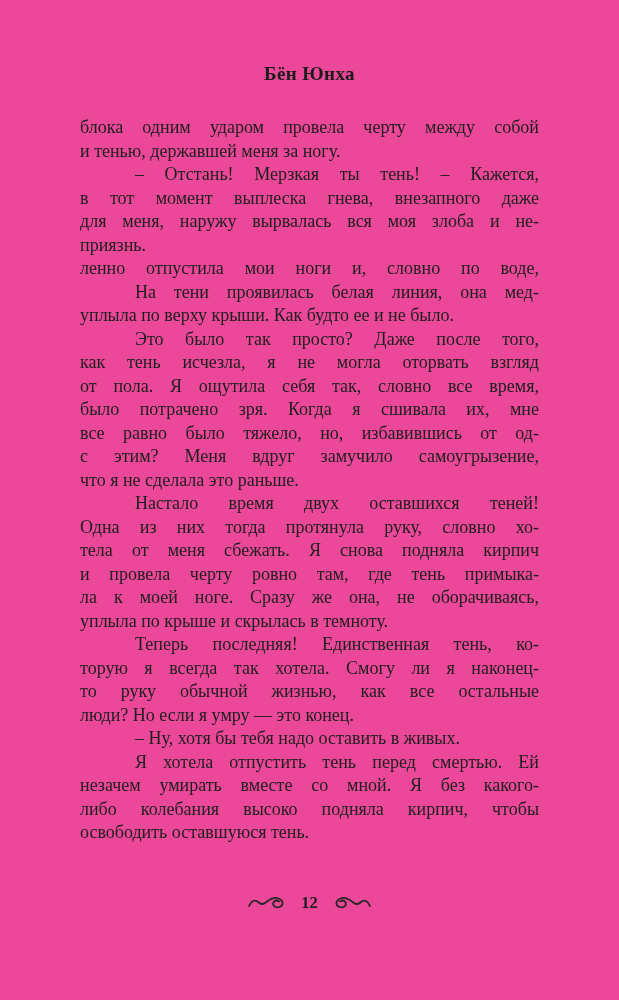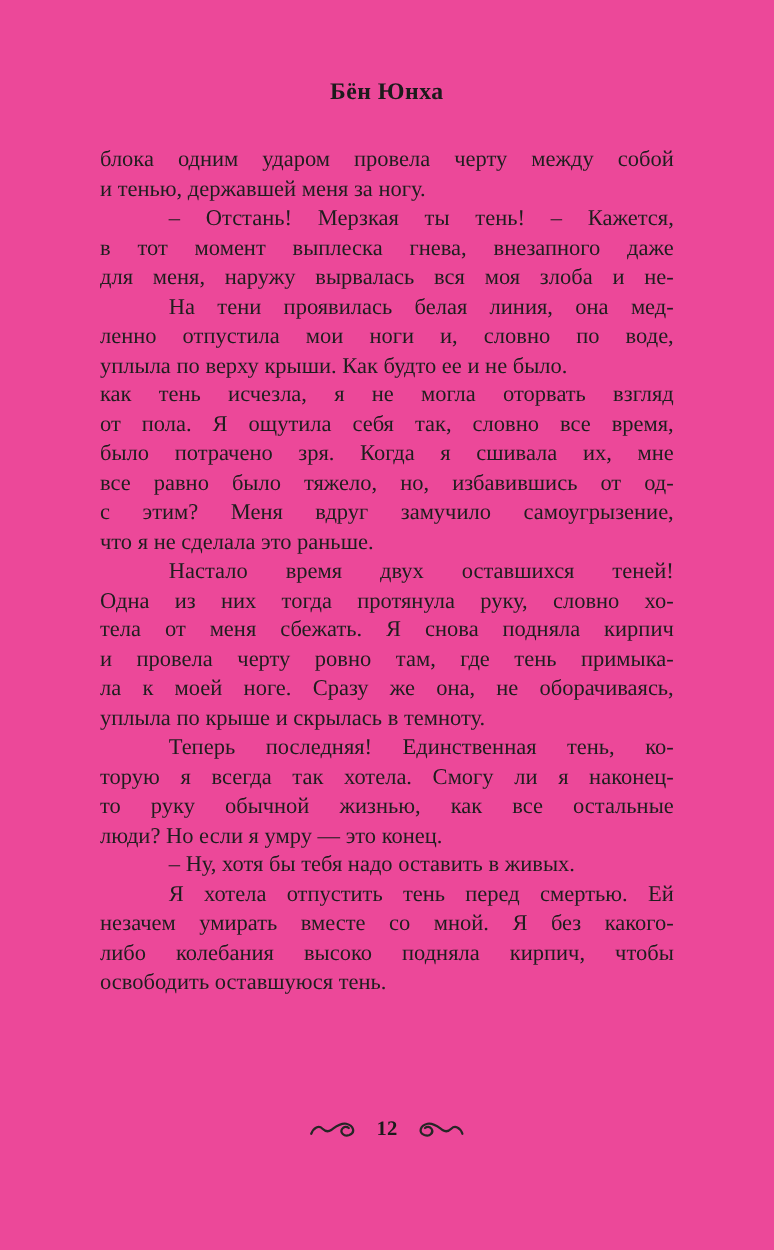--- a/index.html
+++ b/index.html
@@ -46,21 +46,21 @@
   }
   .line.indent {
     padding-left: 55px;
   }
   .footer {
     position: absolute;
     top: 893px;
     left: 0;
     width: 619px;
     display: flex;
-    align-items: center;
+    align-items: flex-start;
     justify-content: center;
     gap: 13px;
   }
   .page-number {
     font-size: 16.5px;
     font-weight: bold;
     color: #1b1b1b;
     line-height: 20px;
   }
   .flourish {
@@ -78,23 +78,25 @@
 <div class="page">
 
   <div class="running-head">Бён Юнха</div>
 
   <div class="text-block">
       <div class="line">блока одним ударом провела черту между собой</div>
       <div class="line last">и тенью, державшей меня за ногу.</div>
       <div class="line indent">– Отстань! Мерзкая ты тень! – Кажется,</div>
       <div class="line">в тот момент выплеска гнева, внезапного даже</div>
       <div class="line">для меня, наружу вырвалась вся моя злоба и не-</div>
+      <div class="line last">приязнь.</div>
+      <div class="line">ленно отпустила мои ноги и, словно по воде,</div>
       <div class="line indent">На тени проявилась белая линия, она мед-</div>
-      <div class="line">ленно отпустила мои ноги и, словно по воде,</div>
       <div class="line last">уплыла по верху крыши. Как будто ее и не было.</div>
+      <div class="line indent">Это было так просто? Даже после того,</div>
       <div class="line">как тень исчезла, я не могла оторвать взгляд</div>
       <div class="line">от пола. Я ощутила себя так, словно все время,</div>
       <div class="line">было потрачено зря. Когда я сшивала их, мне</div>
       <div class="line">все равно было тяжело, но, избавившись от од-</div>
       <div class="line">с этим? Меня вдруг замучило самоугрызение,</div>
       <div class="line last">что я не сделала это раньше.</div>
       <div class="line indent">Настало время двух оставшихся теней!</div>
       <div class="line">Одна из них тогда протянула руку, словно хо-</div>
       <div class="line">тела от меня сбежать. Я снова подняла кирпич</div>
       <div class="line">и провела черту ровно там, где тень примыка-</div>

